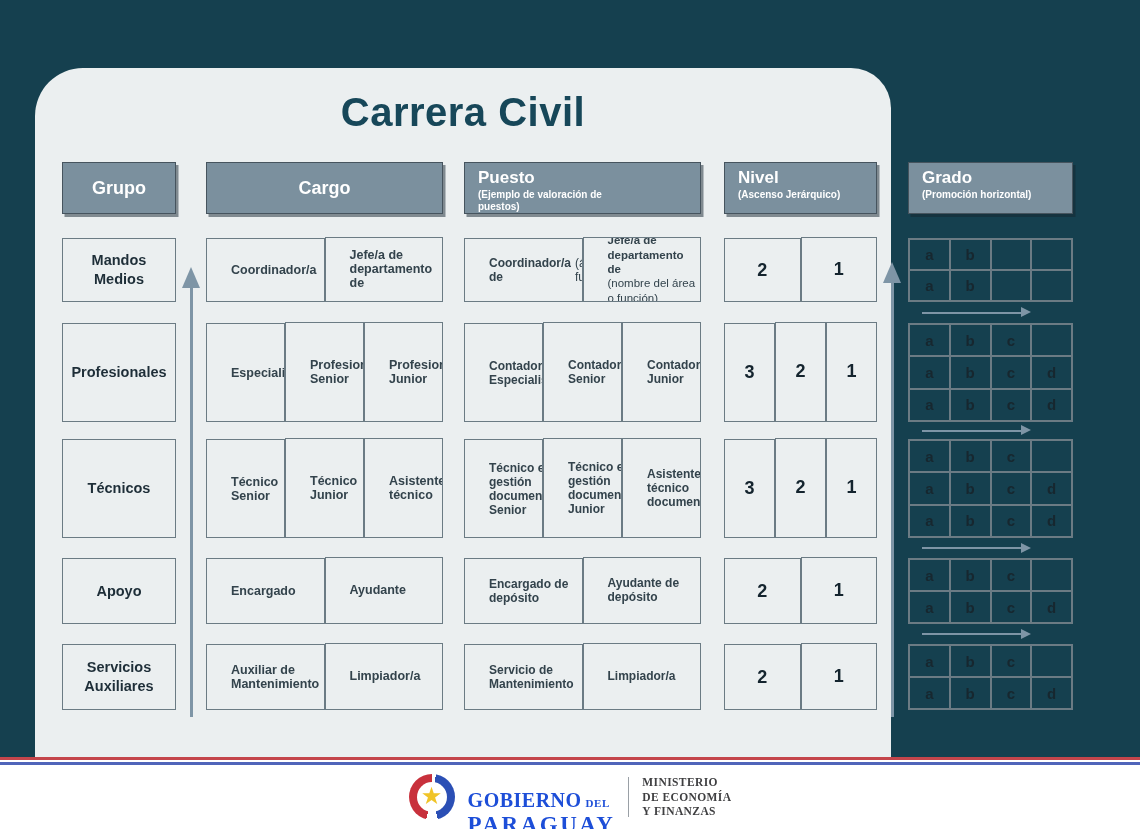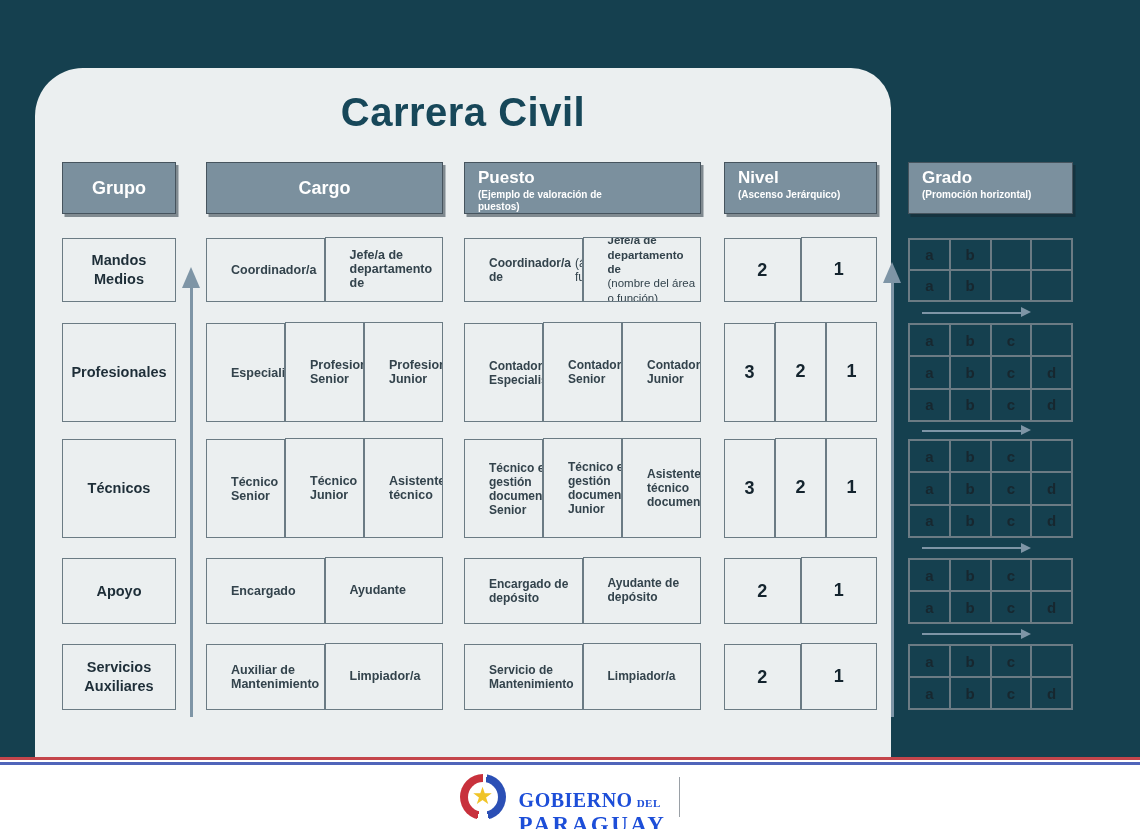--- a/index.html
+++ b/index.html
@@ -325,13 +325,18 @@
   <div class="logo">
     <span class="star">★</span>
   </div>
   <div class="gob">
     <div class="gob-l1">
       <span>GOBIERNO</span><span class="del">DEL</span>
     </div>
     <div class="gob-l2">PARAGUAY</div>
   </div>
   <div class="fdivider"></div>
+  <div class="min">
+    <div>MINISTERIO</div>
+    <div>DE ECONOMÍA</div>
+    <div>Y FINANZAS</div>
+  </div>
 </div>
 
 </body></html>

